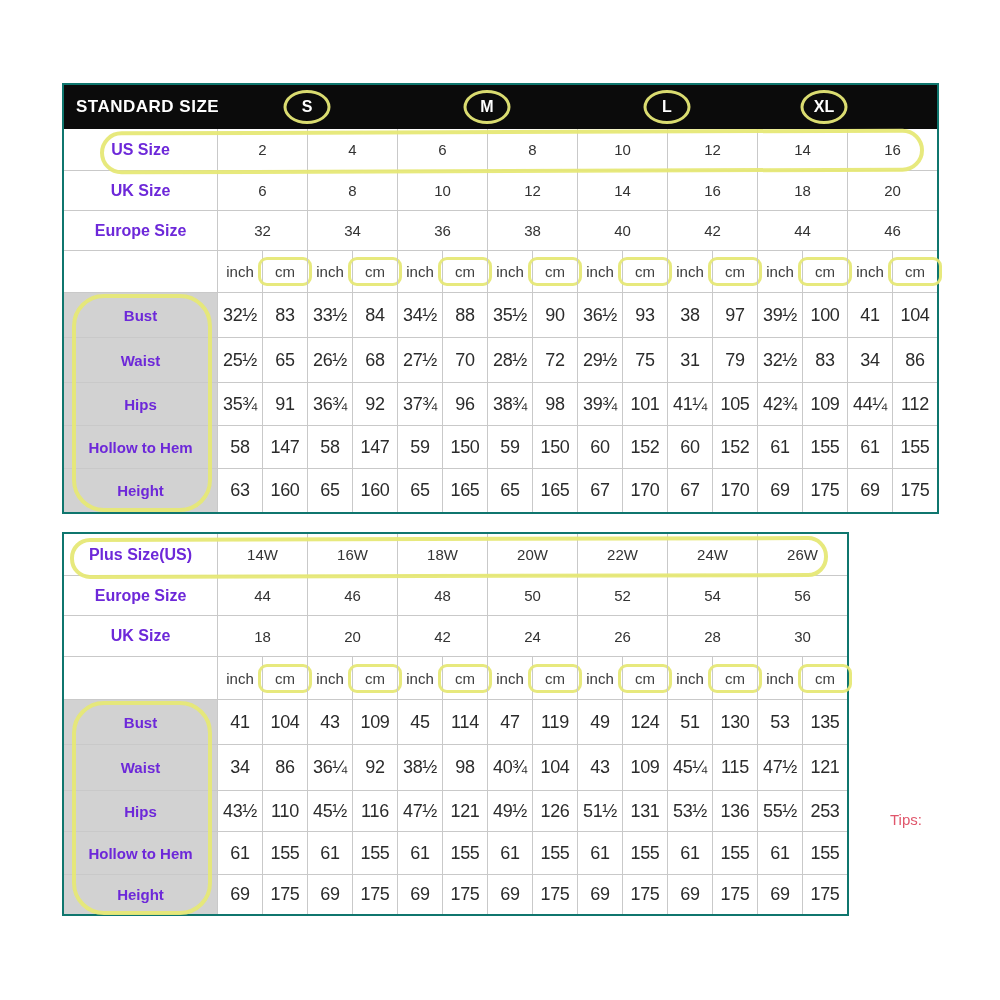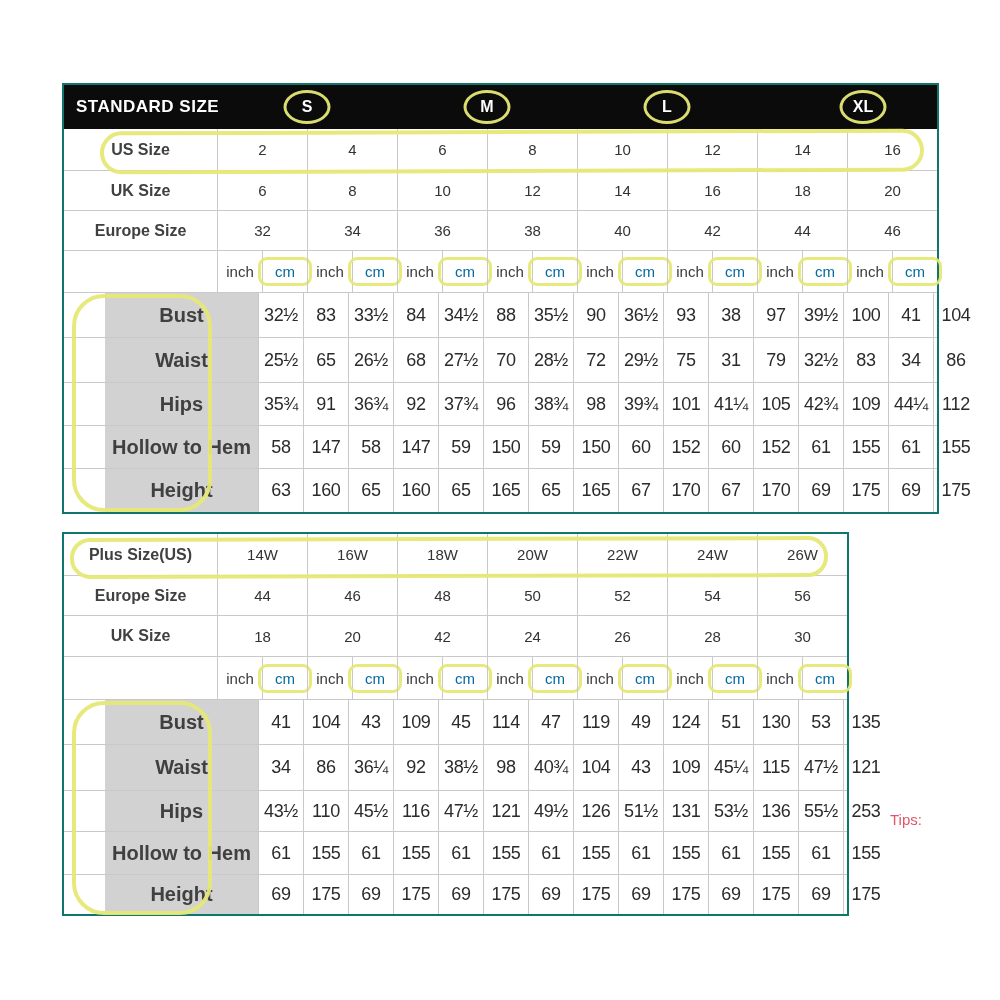--- a/index.html
+++ b/index.html
@@ -22,29 +22,29 @@
   .size-badge{ position:absolute; top:50%; transform:translate(-50%,-50%); min-width:47px; height:34px;
     border:3px solid var(--hl); border-radius:50%; color:#fff; font-weight:bold; font-size:16px;
     display:flex; align-items:center; justify-content:center; padding:0 6px; }
 
   .row{ display:flex; width:100%; }
   .rows .row + .row{ border-top:1px solid var(--grid); }
   .table-plus .rows .row:first-child{ border-top:none; }
 
   .cell{ display:flex; align-items:center; justify-content:center; color:#2e2e2e; overflow:visible; }
   .cell + .cell{ border-left:1px solid var(--grid); }
-  .label-cell{ width:153px; flex:0 0 153px; font-weight:bold; color:#404040; font-size:16px; }
+  .label-cell{ width:153px; flex:0 0 153px; font-weight:bold; color:#6d28d9; font-size:16px; }
   .value-cell{ width:45px; flex:0 0 45px; }
   .pair-cell{ width:90px; flex:0 0 90px; font-size:15px; color:#333; }
   .size-label{ background:#fff; }
-  .measure-label{ background:var(--label-bg); font-size:20px;margin-left:41px; }
+  .measure-label{ background:var(--label-bg); font-size:15px; }
   .unit-cell{ font-size:15px; color:#3a3a3a; }
   .measure-value{ font-size:18px; color:#2b2b2b; letter-spacing:-0.3px; }
   .cm-box{ display:inline-flex; align-items:center; justify-content:center; border:3px solid var(--hl);
-    border-radius:9px; padding:3px 14px; font-size:15px; color:#0369a1; }
+    border-radius:9px; padding:3px 14px; font-size:15px; color:#404040; }
 
   .annotation{ position:absolute; border:4px solid var(--hl); pointer-events:none; background:transparent; }
   .ann-us-row{ left:36px; top:45px; width:824px; height:43px; border-radius:22px; transform:rotate(-0.2deg); }
   .ann-std-labels{ left:8px; top:209px; width:140px; height:218px; border-radius:32px; }
   .ann-plus-row{ left:6px; top:3px; width:758px; height:41px; border-radius:20px; transform:rotate(-0.15deg); }
   .ann-plus-labels{ left:8px; top:167px; width:140px; height:214px; border-radius:32px; }
 
   .tips{ position:absolute; left:852px; top:809px; color:var(--tips); font-size:15px; line-height:21.5px; width:145px;margin-left:38px; }
 </style>
 </head>
@@ -52,21 +52,21 @@
 
 <div class="page">
 
   <section class="table-wrap table-standard">
     <div class="black-header">
       <span class="header-title">STANDARD SIZE</span>
       <div id="std-badges">
           <div class="size-badge" style="left: 243px;">S</div>
           <div class="size-badge" style="left: 423px;">M</div>
           <div class="size-badge" style="left: 603px;">L</div>
-          <div class="size-badge" style="left: 799px;">XL</div>
+          <div class="size-badge" style="left: 760px;">XL</div>
         </div>
     </div>
     <div class="rows" id="std-rows">
         <div class="row" style="height: 41px;">
           <div class="cell label-cell size-label">US Size</div>
           <div class="cell value-cell pair-cell">2</div>
           <div class="cell value-cell pair-cell">4</div>
           <div class="cell value-cell pair-cell">6</div>
           <div class="cell value-cell pair-cell">8</div>
           <div class="cell value-cell pair-cell">10</div>

